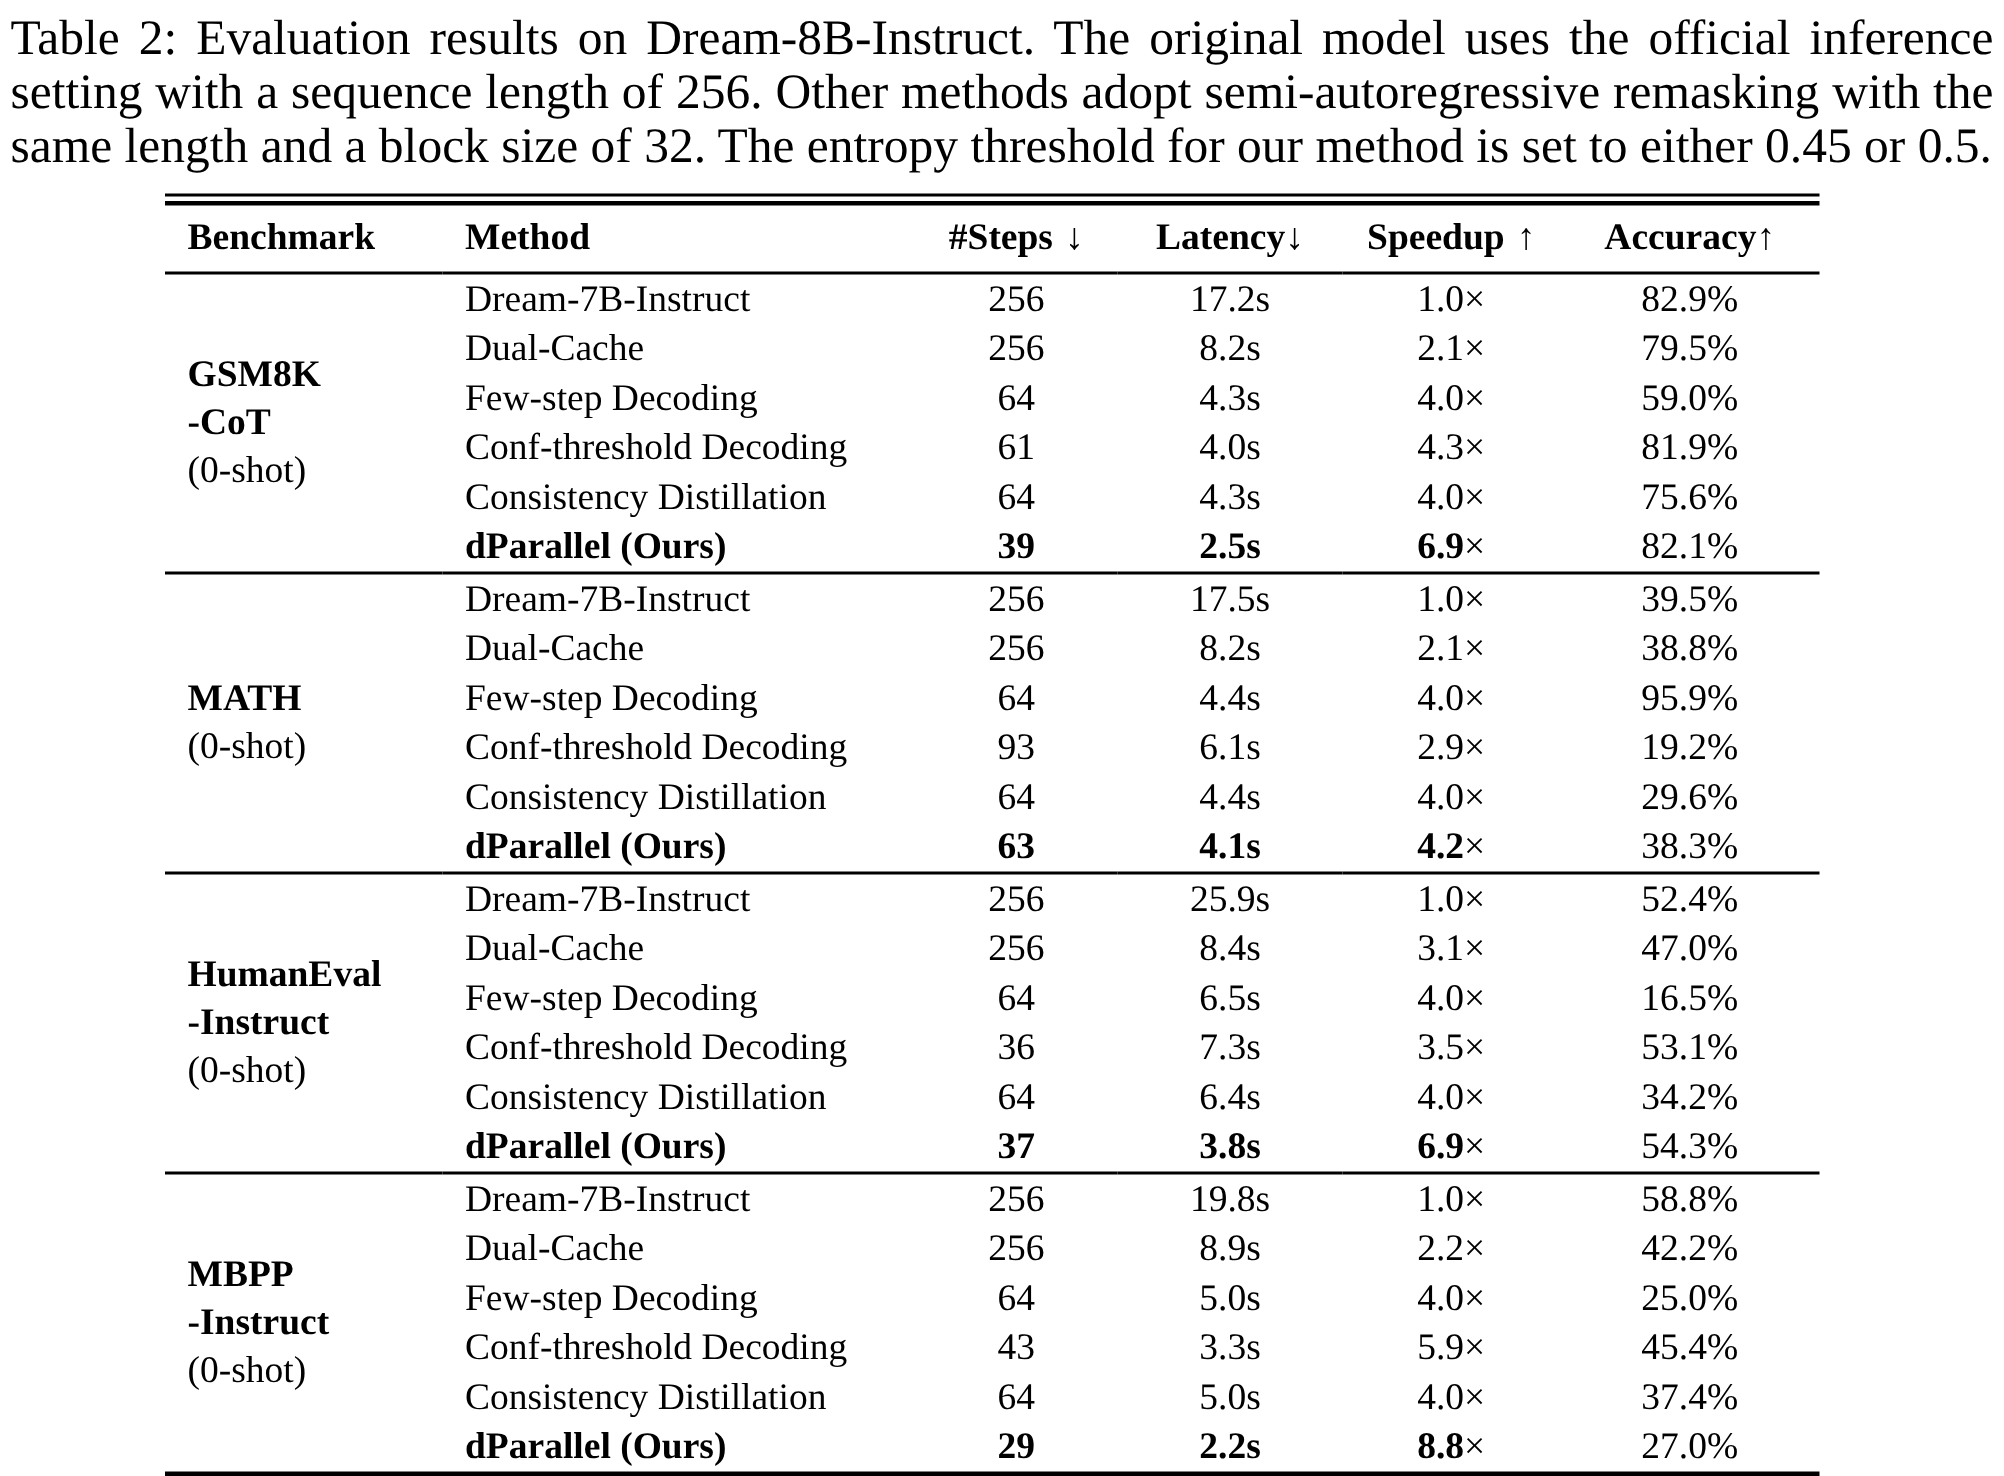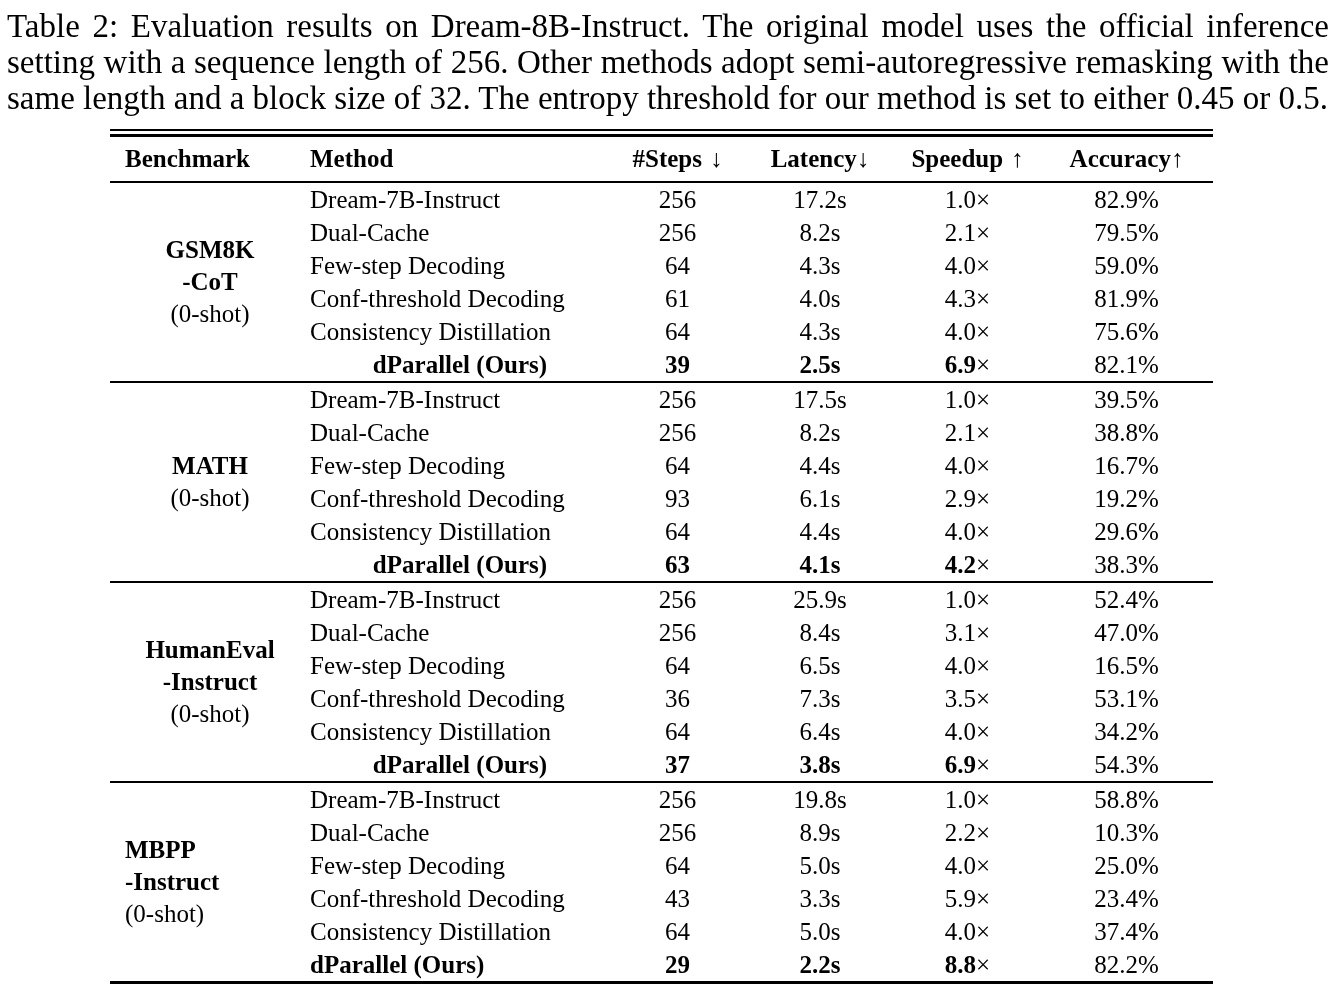--- a/index.html
+++ b/index.html
@@ -48,21 +48,21 @@
   .col-steps    { width: 135px; }
   .col-latency  { width: 150px; }
   .col-speedup  { width: 145px; }
   .col-accuracy { width: 173px; }
   .al { text-align: left; padding-left: 15px; }
   .ac { text-align: center; }
   tbody td { height: 33px; vertical-align: middle; }
   .bench-cell { vertical-align: middle; padding-left: 15px; }
   .bench-name { font-weight: bold; white-space: pre-line; line-height: 32px; }
   .bench-shots { line-height: 32px; }
-  .block-sep { border-bottom: 2px solid #000; text-align: center; }
+  .block-sep { border-bottom: 2px solid #000; }
   .bold { font-weight: bold; }
   .arrow { font-weight: normal; }
   .arrow-gap { margin-left: 8px; }
 </style>
 </head>
 <body>
 
 <div class="caption">Table 2: Evaluation results on Dream-8B-Instruct. The original model uses the official inference setting with a sequence length of 256. Other methods adopt semi-autoregressive remasking with the same length and a block size of 32. The entropy threshold for our method is set to either 0.45 or 0.5.</div>
 
 <div class="table-area">
@@ -152,21 +152,21 @@
         <td class="ac">256</td>
         <td class="ac">8.2s</td>
         <td class="ac"><span>2.1</span><span>×</span></td>
         <td class="ac">38.8%</td>
       </tr>
       <tr>
         <td class="al">Few-step Decoding</td>
         <td class="ac">64</td>
         <td class="ac">4.4s</td>
         <td class="ac"><span>4.0</span><span>×</span></td>
-        <td class="ac">16.7%</td>
+        <td class="ac">95.9%</td>
       </tr>
       <tr>
         <td class="al">Conf-threshold Decoding</td>
         <td class="ac">93</td>
         <td class="ac">6.1s</td>
         <td class="ac"><span>2.9</span><span>×</span></td>
         <td class="ac">19.2%</td>
       </tr>
       <tr>
         <td class="al">Consistency Distillation</td>
@@ -241,46 +241,46 @@
         <td class="ac">256</td>
         <td class="ac">19.8s</td>
         <td class="ac"><span>1.0</span><span>×</span></td>
         <td class="ac">58.8%</td>
       </tr>
       <tr>
         <td class="al">Dual-Cache</td>
         <td class="ac">256</td>
         <td class="ac">8.9s</td>
         <td class="ac"><span>2.2</span><span>×</span></td>
-        <td class="ac">10.3%</td>
+        <td class="ac">42.2%</td>
       </tr>
       <tr>
         <td class="al">Few-step Decoding</td>
         <td class="ac">64</td>
         <td class="ac">5.0s</td>
         <td class="ac"><span>4.0</span><span>×</span></td>
         <td class="ac">25.0%</td>
       </tr>
       <tr>
         <td class="al">Conf-threshold Decoding</td>
         <td class="ac">43</td>
         <td class="ac">3.3s</td>
         <td class="ac"><span>5.9</span><span>×</span></td>
-        <td class="ac">23.4%</td>
+        <td class="ac">45.4%</td>
       </tr>
       <tr>
         <td class="al">Consistency Distillation</td>
         <td class="ac">64</td>
         <td class="ac">5.0s</td>
         <td class="ac"><span>4.0</span><span>×</span></td>
         <td class="ac">37.4%</td>
       </tr>
       <tr>
         <td class="al bold">dParallel (Ours)</td>
         <td class="ac bold">29</td>
         <td class="ac bold">2.2s</td>
         <td class="ac"><span class="bold">8.8</span><span>×</span></td>
-        <td class="ac">82.2%</td>
+        <td class="ac">27.0%</td>
       </tr>
     </tbody>
   </table>
   <div class="rule-bottom"></div>
 </div>
 
 </body></html>

